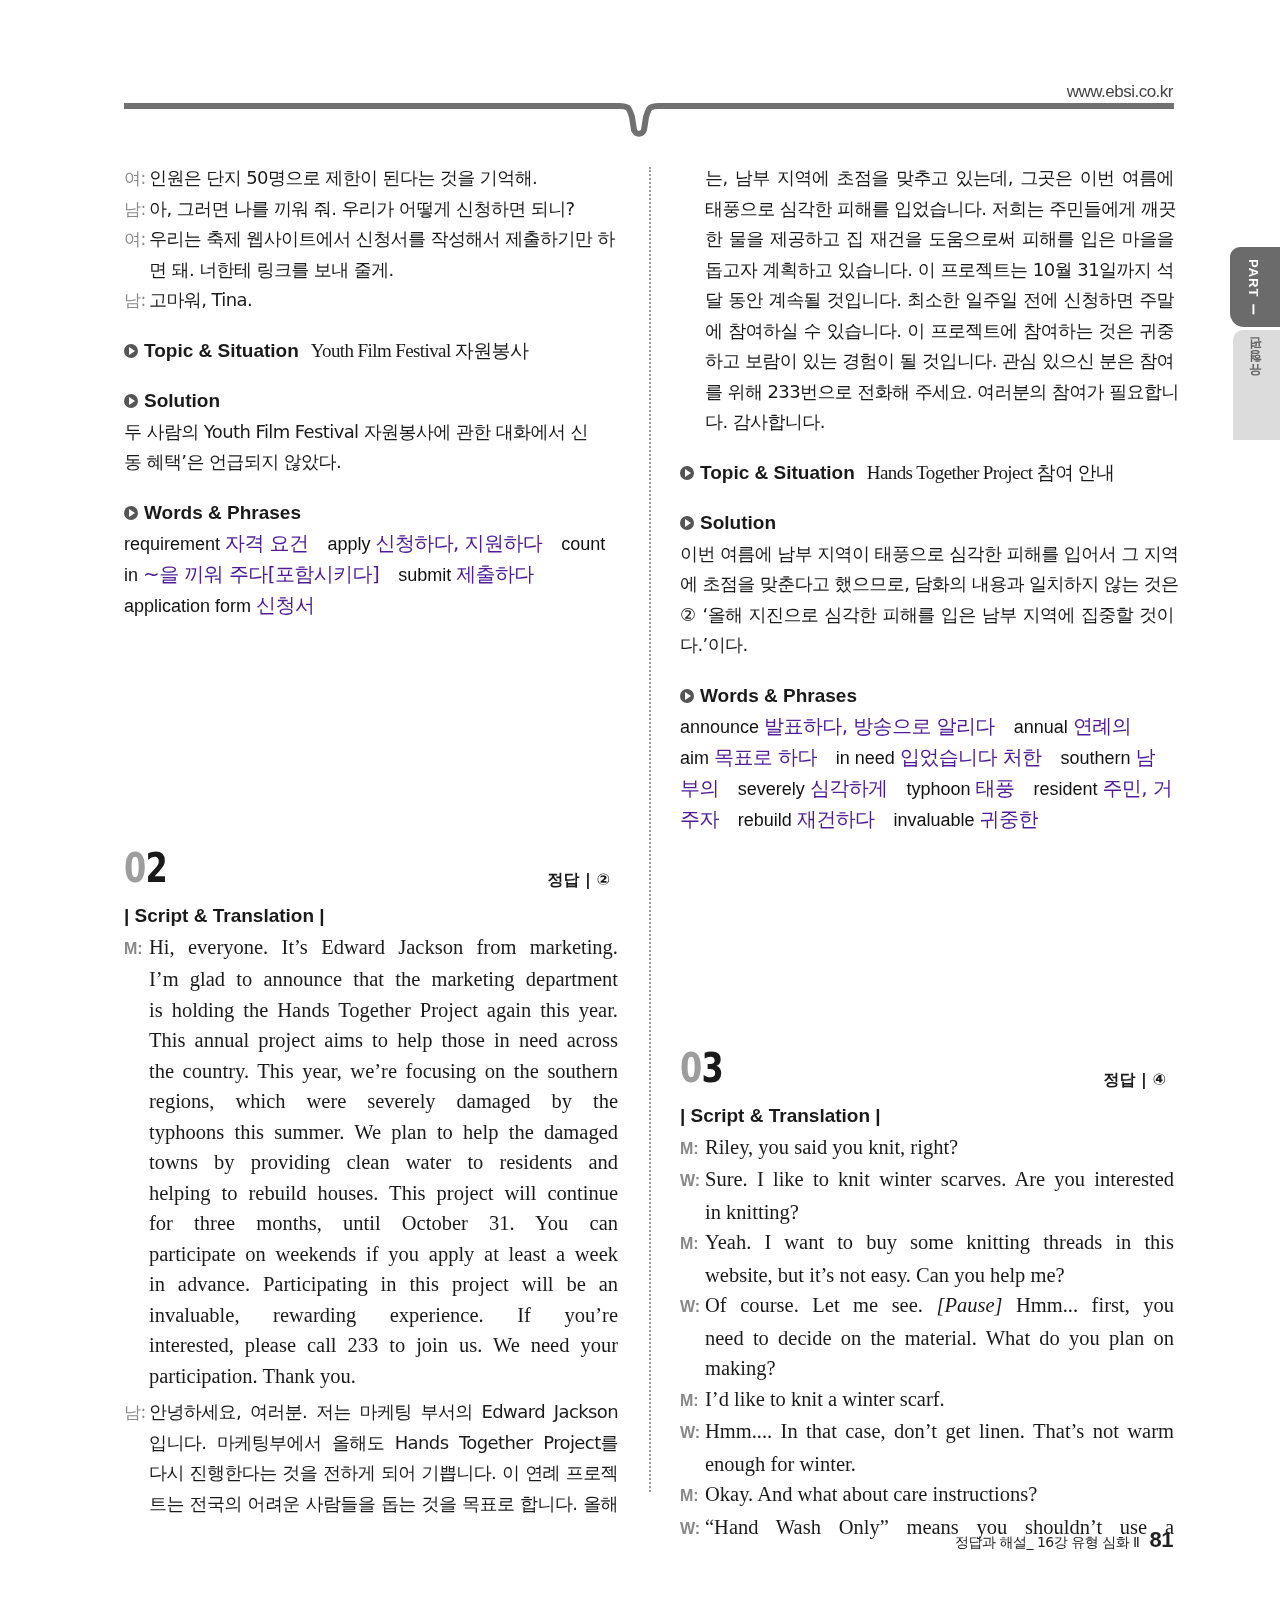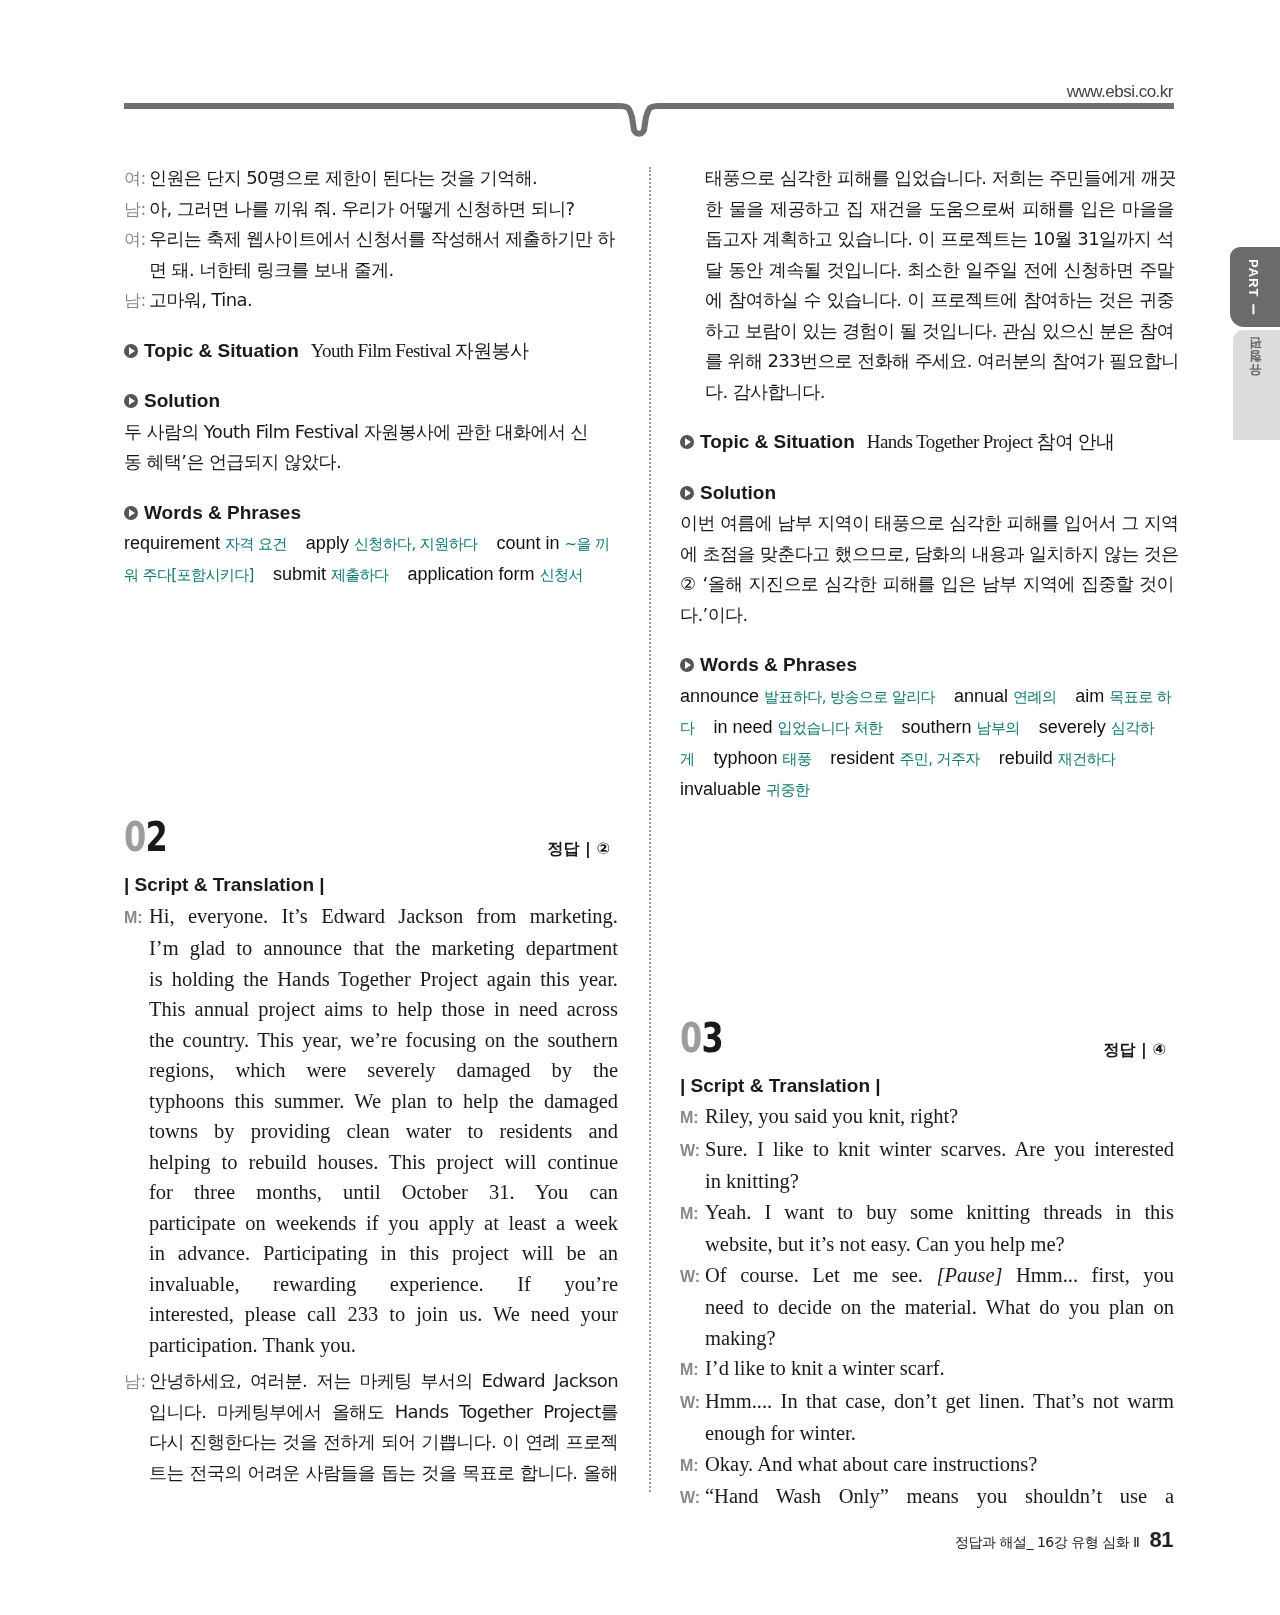--- a/index.html
+++ b/index.html
@@ -21,21 +21,21 @@
   .sechead { font-family: "Liberation Sans", sans-serif; font-weight: bold; font-size: 19px;
              margin-top: 20px; display: flex; align-items: center; white-space: nowrap; }
   .sechead .bullet { width: 14px; height: 14px; border-radius: 50%; background: #555; position: relative;
                      margin-right: 6px; flex: none; }
   .sechead .bullet::after { content: ""; position: absolute; left: 5px; top: 3px; border-left: 6px solid #fff;
                      border-top: 4px solid transparent; border-bottom: 4px solid transparent; }
   .sechead .val { font-family: "Liberation Serif", serif; font-weight: normal; font-size: 20.5px; margin-left: 12px; }
   .ko { font-family: "DejaVu Sans", sans-serif; font-size: 18px; letter-spacing: -0.6px; }
   .words { font-family: "Liberation Sans", sans-serif; font-size: 18px; line-height: 30px; }
   .words .en { color: #111; }
-  .words .kr { font-family: "DejaVu Sans", sans-serif; color: #0f766e; font-size: 15px; letter-spacing: -0.6px; margin-right: 14px; }
+  .words .kr { font-family: "DejaVu Sans", sans-serif; color: #4c1d95; font-size: 20px; letter-spacing: -0.6px; margin-right: 14px; }
   .qhead { position: relative; height: 44px; margin-top: 0; }
   .qnum { font-family: "DejaVu Sans", sans-serif; font-weight: bold; font-size: 40px; position: absolute; left: 0; top: 0;
           transform: scaleX(0.8); transform-origin: left top; letter-spacing: -1px; }
   .qnum .g { color: #9d9d9d; }
   .answer { position: absolute; right: 8px; top: 12px; font-family: "DejaVu Sans", sans-serif; font-size: 16px; font-weight: bold; }
   .script { font-family: "Liberation Sans", sans-serif; font-weight: bold; font-size: 19px; margin: 4px 0 0 0; }
   .tab1 { position: absolute; left: 1230px; top: 247px; width: 50px; height: 80px; background: #6b6b6b;
           border-radius: 10px 0 0 14px; }
   .tab1 span { position: absolute; left: 16px; top: 12px; writing-mode: vertical-rl; color: #fff;
                font-family: "Liberation Sans", sans-serif; font-size: 13px; font-weight: bold; letter-spacing: 1px; }
@@ -129,20 +129,21 @@
   <div class="ko" style="margin-top:6px;">
     <span class="line just"><span class="spk-ko">남:</span><span>안녕하세요, 여러분. 저는 마케팅 부서의 Edward Jackson</span></span>
     <span class="line ind just">입니다. 마케팅부에서 올해도 Hands Together Project를</span>
     <span class="line ind just">다시 진행한다는 것을 전하게 되어 기쁩니다. 이 연례 프로젝</span>
     <span class="line ind just">트는 전국의 어려운 사람들을 돕는 것을 목표로 합니다. 올해</span>
   </div>
 </div>
 
 <div class="col right">
   <div class="ko">
+    <span class="line ind just">는, 남부 지역에 초점을 맞추고 있는데, 그곳은 이번 여름에</span>
     <span class="line ind just">태풍으로 심각한 피해를 입었습니다. 저희는 주민들에게 깨끗</span>
     <span class="line ind just">한 물을 제공하고 집 재건을 도움으로써 피해를 입은 마을을</span>
     <span class="line ind just">돕고자 계획하고 있습니다. 이 프로젝트는 10월 31일까지 석</span>
     <span class="line ind just">달 동안 계속될 것입니다. 최소한 일주일 전에 신청하면 주말</span>
     <span class="line ind just">에 참여하실 수 있습니다. 이 프로젝트에 참여하는 것은 귀중</span>
     <span class="line ind just">하고 보람이 있는 경험이 될 것입니다. 관심 있으신 분은 참여</span>
     <span class="line ind just">를 위해 233번으로 전화해 주세요. 여러분의 참여가 필요합니</span>
     <span class="line ind">다. 감사합니다.</span>
   </div>
 

